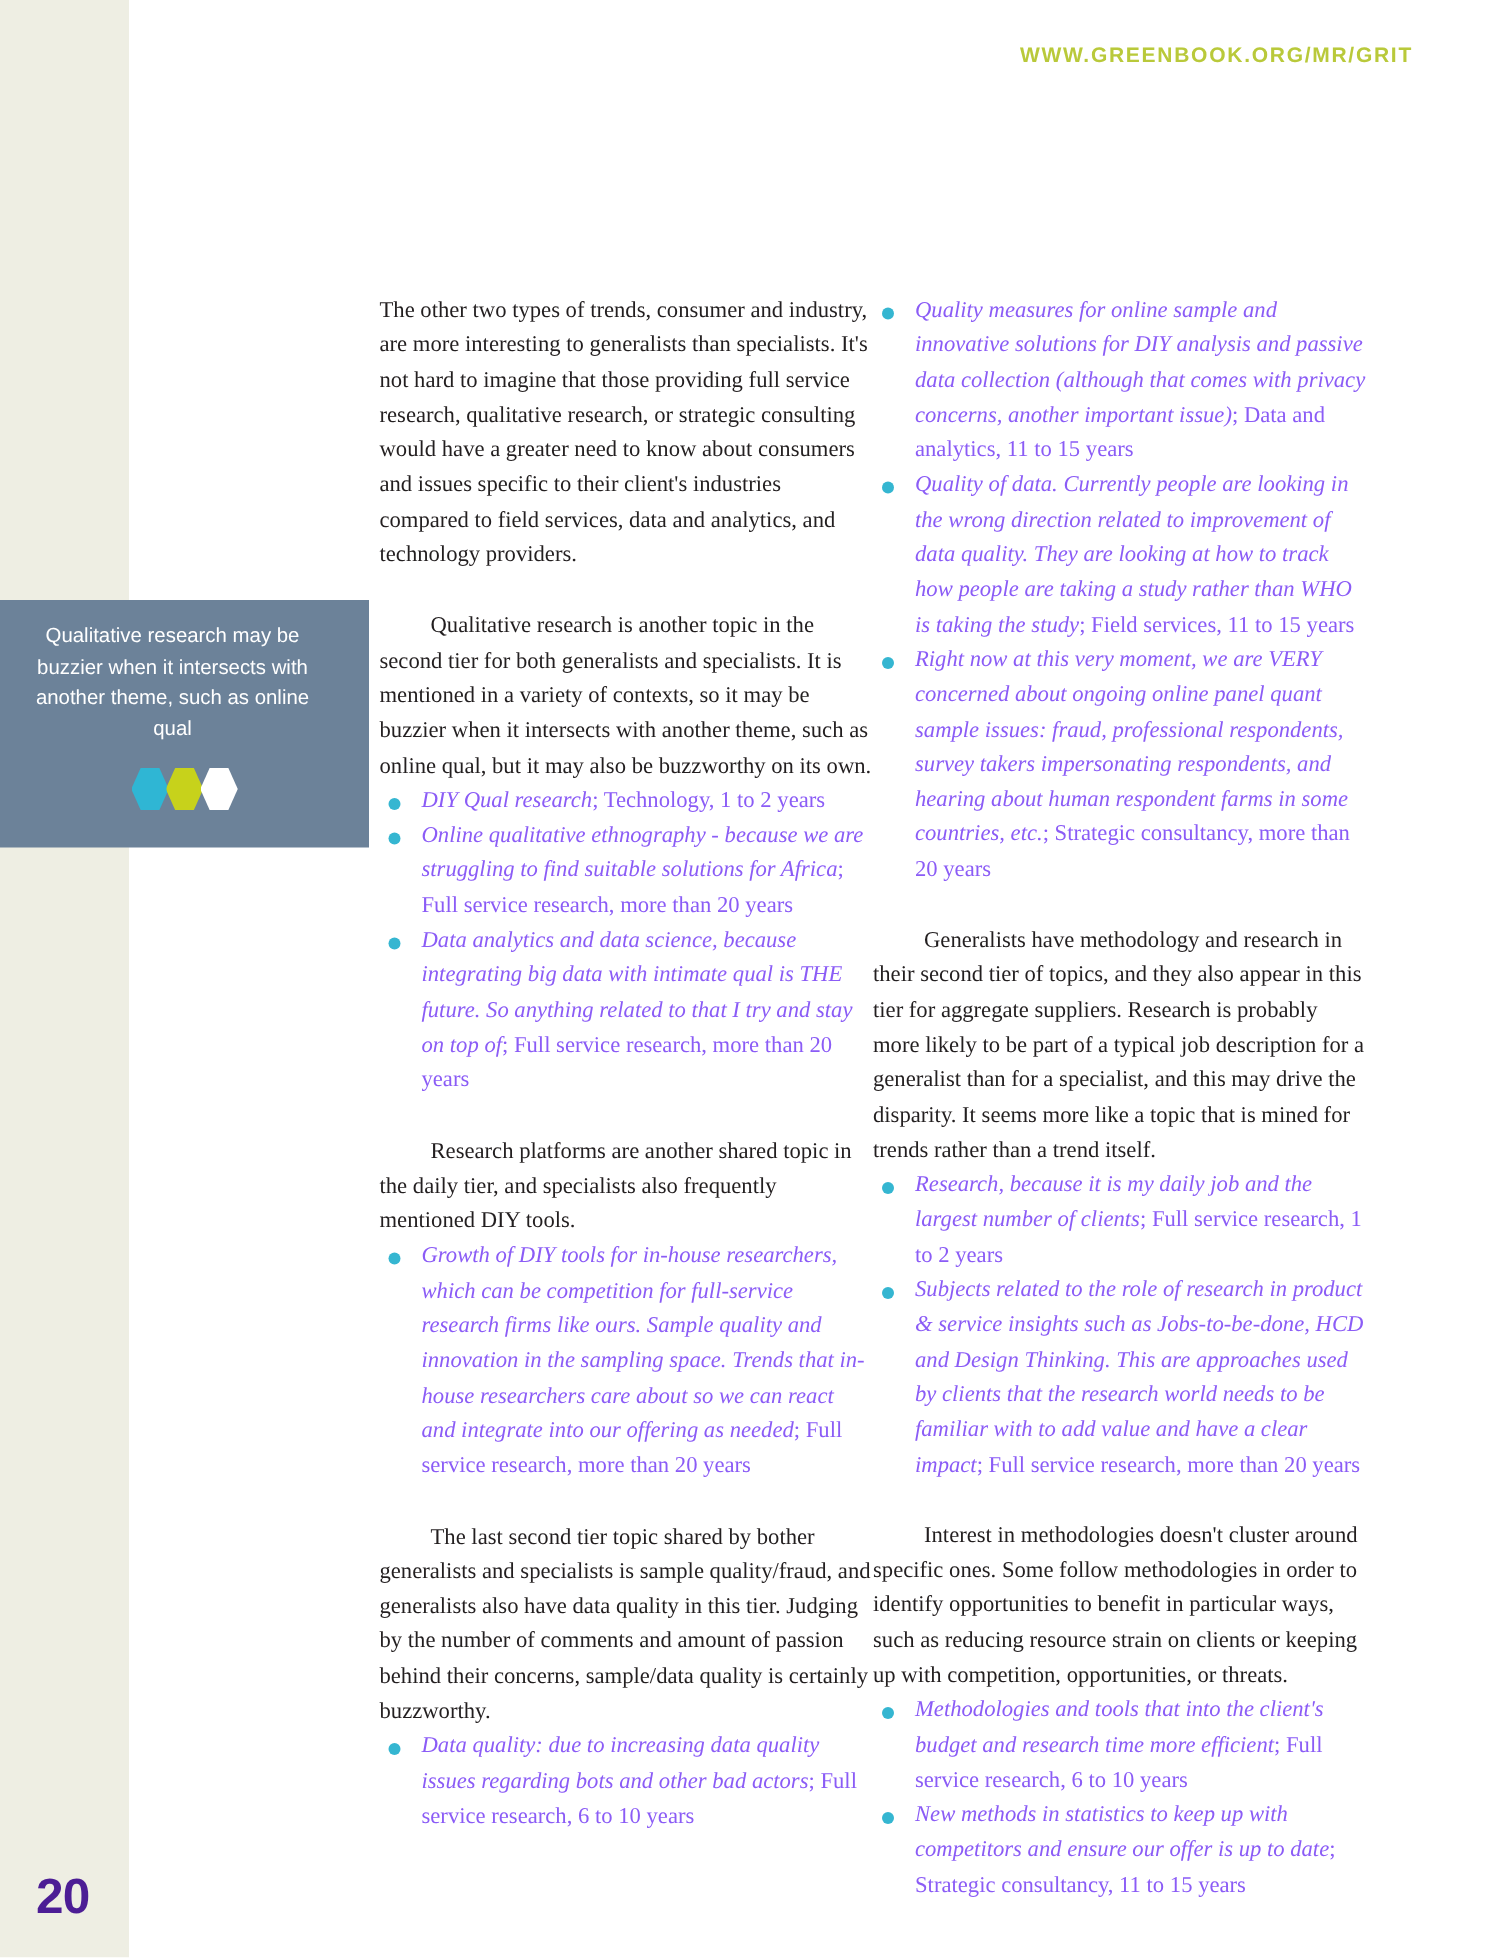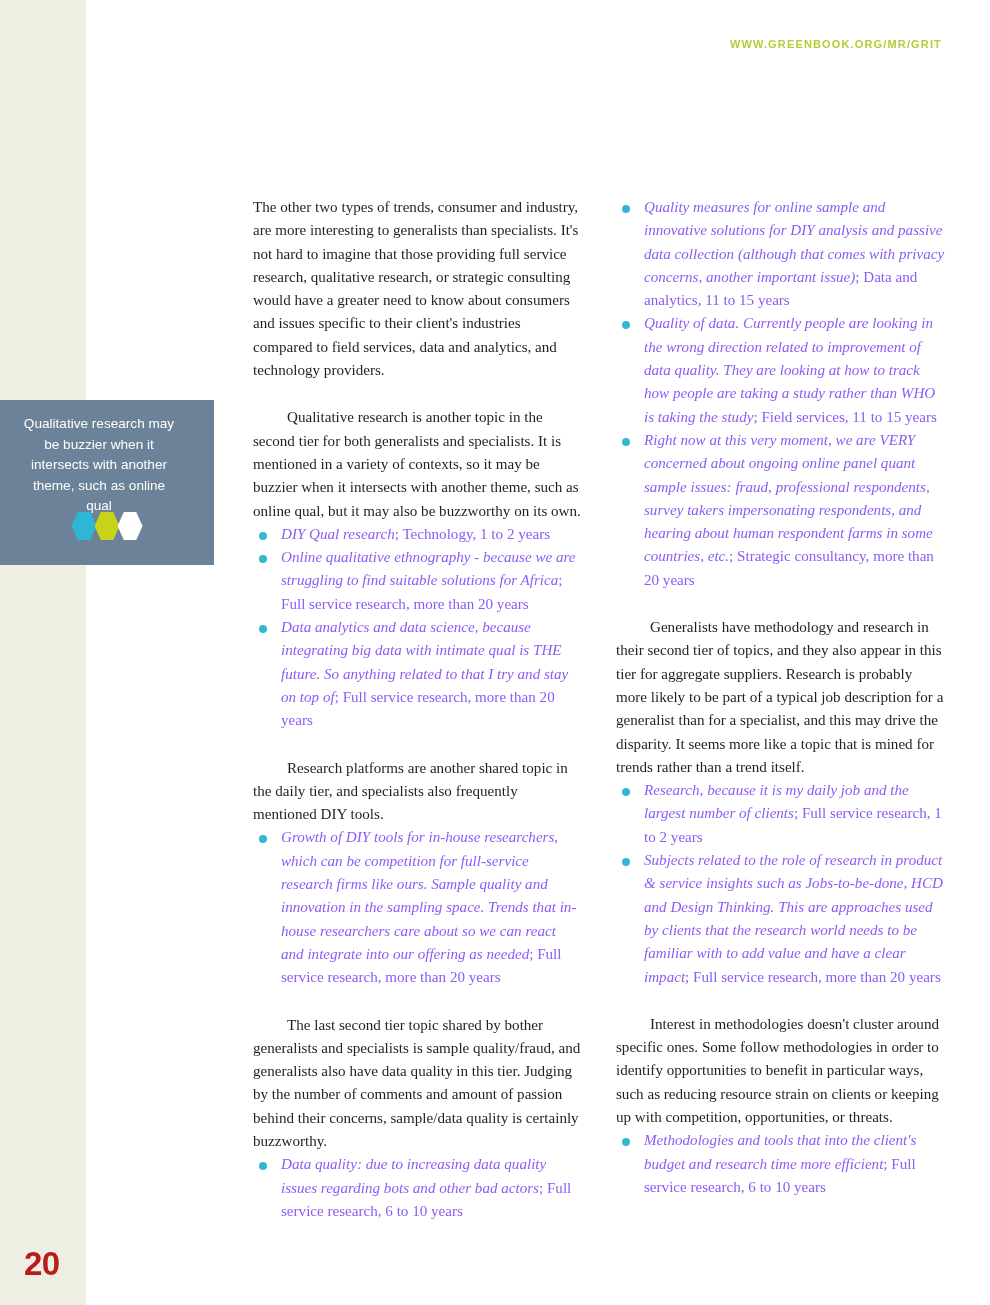--- a/index.html
+++ b/index.html
@@ -18,36 +18,36 @@
     position: absolute;
     left: 0; top: 0;
     width: 86px; height: 1305px;
     background: #eeeee3;
   }
 
   
   .running-head {
     position: absolute;
     right: 48px;
-    top: 38px;
+    top: 28px;
     font-family: "Liberation Sans", sans-serif;
-    font-size: 11px;
+    font-size: 14px;
     letter-spacing: 1.15px;
     color: #b9c93a;
     font-weight: 600;
     text-transform: uppercase;
     white-space: nowrap;
   }
 
   
   .pullquote {
     position: absolute;
     left: 0;
     top: 400px;
-    width: 214px;
+    width: 246px;
     height: 165px;
     background: #6c8299;
     padding: 14px 38px 0 22px;
     text-align: center;
   }
   .pullquote-text {
     font-family: "Liberation Sans", sans-serif;
     font-size: 13.6px;
     line-height: 20.5px;
     color: #ffffff;
@@ -73,32 +73,31 @@
   .hex-white { background: #ffffff; }
 
   
   .page-number {
     position: absolute;
     left: 24px;
     bottom: 22px;
     font-family: "Liberation Sans", sans-serif;
     font-size: 33px;
     font-weight: 700;
-    color: #b91c1c;
+    color: #4c1d95;
     letter-spacing: -0.5px;
   }
 
   
   .columns {
     position: absolute;
     left: 253px;
     top: 196px;
     width: 692px;
     display: flex;
-    gap: 34px;
   }
   .col { width: 329px; }
 
   p.body {
     margin: 0;
     font-size: 15.1px;
     line-height: 23.3px;
     color: #231f20;
     text-align: left;
   }
@@ -175,16 +174,17 @@
       <li><span class="dot"></span><span>Right now at this very moment, we are VERY concerned about ongoing online panel quant sample issues: fraud, professional respondents, survey takers impersonating respondents, and hearing about human respondent farms in some countries, etc.</span><span class="attr">; Strategic consultancy, more than 20 years</span></li>
     </ul>
     <p class="body indent">Generalists have methodology and research in their second tier of topics, and they also appear in this tier for aggregate suppliers. Research is probably more likely to be part of a typical job description for a generalist than for a specialist, and this may drive the disparity. It seems more like a topic that is mined for trends rather than a trend itself.</p>
     <ul class="bullets">
       <li><span class="dot"></span><span>Research, because it is my daily job and the largest number of clients</span><span class="attr">; Full service research, 1 to 2 years</span></li>
       <li><span class="dot"></span><span>Subjects related to the role of research in product &amp; service insights such as Jobs-to-be-done, HCD and Design Thinking. This are approaches used by clients that the research world needs to be familiar with to add value and have a clear impact</span><span class="attr">; Full service research, more than 20 years</span></li>
     </ul>
     <p class="body indent">Interest in methodologies doesn't cluster around specific ones. Some follow methodologies in order to identify opportunities to benefit in particular ways, such as reducing resource strain on clients or keeping up with competition, opportunities, or threats.</p>
     <ul class="bullets">
       <li><span class="dot"></span><span>Methodologies and tools that into the client's budget and research time more efficient</span><span class="attr">; Full service research, 6 to 10 years</span></li>
+      <li><span class="dot"></span><span>New methods in statistics to keep up with competitors and ensure our offer is up to date</span><span class="attr">; Strategic consultancy, 11 to 15 years</span></li>
     </ul>
   </div>
 
 </div>
 
 </body></html>

